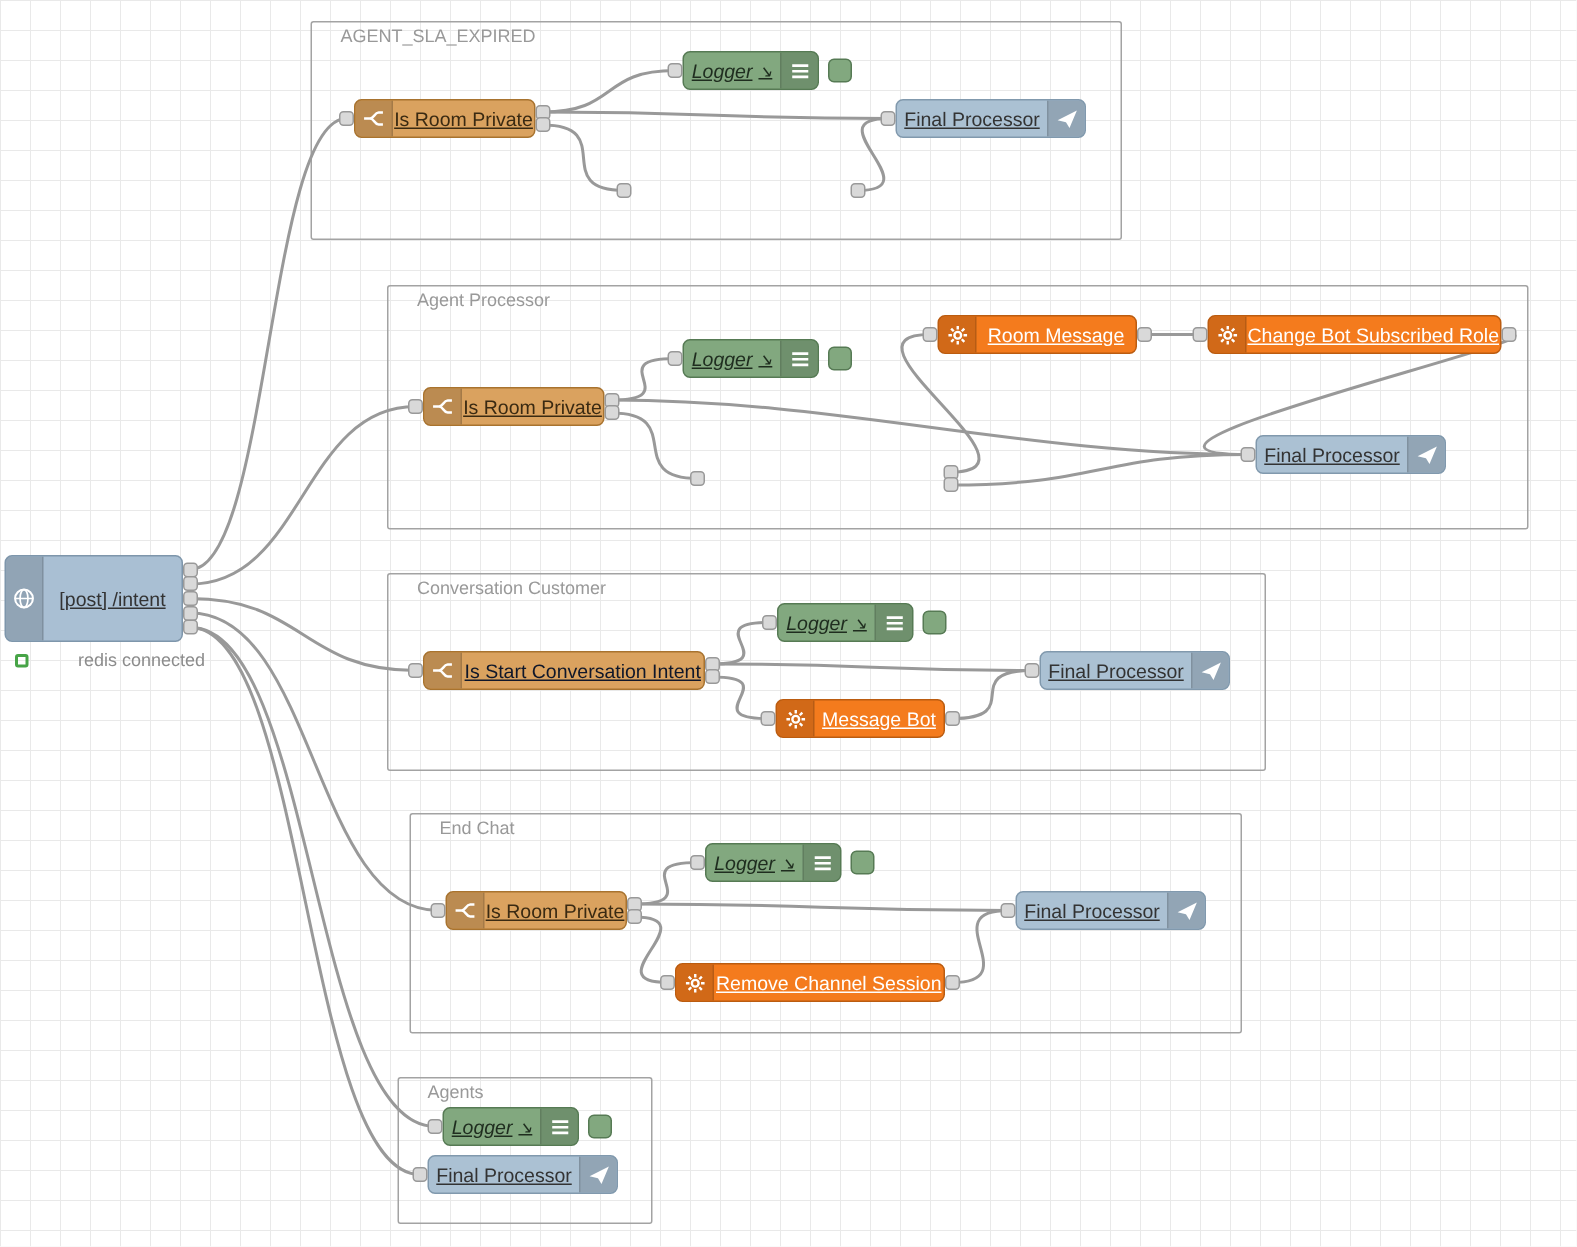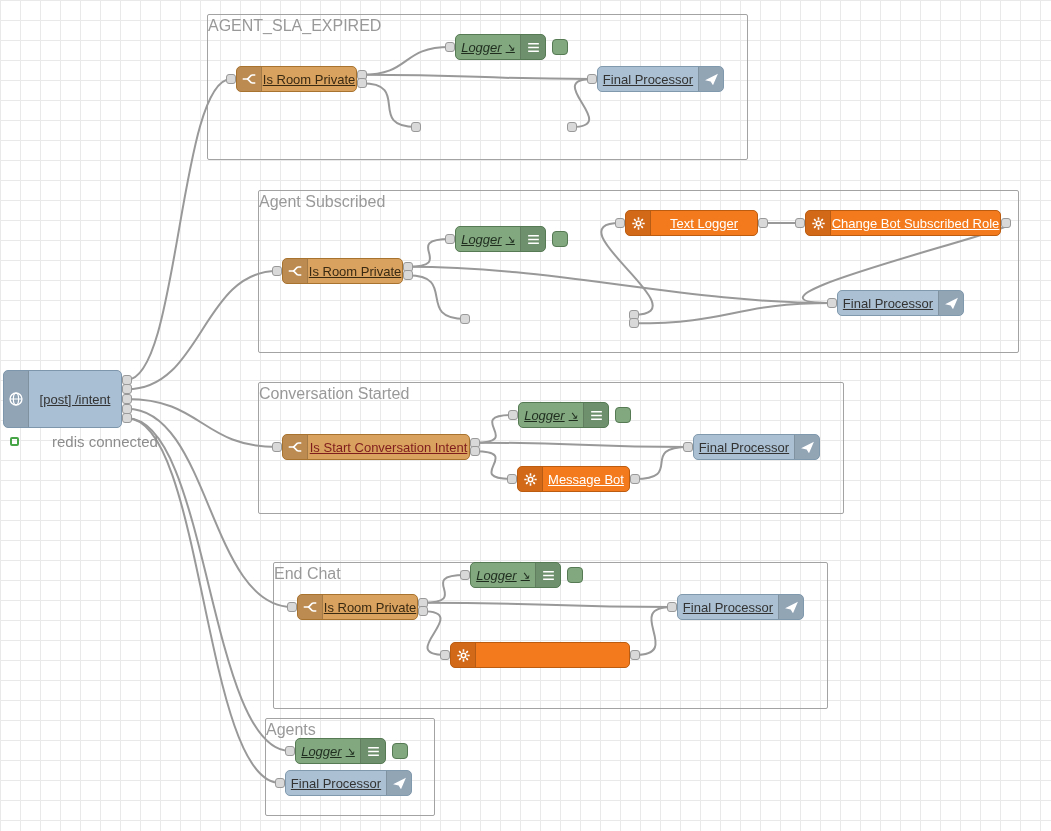--- a/index.html
+++ b/index.html
@@ -15,22 +15,22 @@
   }
   .group{
     position:absolute;
     border:1px solid #a3a3a3;
     border-radius:2px;
     z-index:1;
     background:transparent;
   }
   .group-label{
     position:absolute;
-    top:2px;left:0;
-    font-size:16px;
+    top:2px;left:19px;
+    font-size:12px;
     color:#999;
     white-space:nowrap;
   }
   #wire-layer{
     position:absolute;left:0;top:0;
     z-index:2;
   }
   #wire-layer path{cursor:pointer;}
   .node{
     position:absolute;
@@ -90,36 +90,36 @@
     display:flex;
     align-items:center;
     gap:5px;
   }
   .status-dot{
     width:9px;height:9px;
     border:2px solid;
     border-radius:2px;
     box-sizing:border-box;
   }
-  .status-text{font-size:15px;white-space:nowrap;padding-left:28px;}
+  .status-text{font-size:12px;white-space:nowrap;padding-left:28px;}
 </style>
 </head>
 <body>
 
 <div id="flow-canvas" style="width: 1051px; height: 831px;">
     <div class="group" style="left: 207px; top: 14px; width: 539px; height: 144px;">
       <span class="group-label">AGENT_SLA_EXPIRED</span>
     </div>
     <div class="group" style="left: 258px; top: 190px; width: 759px; height: 161px;">
-      <span class="group-label">Agent Subscribed</span>
+      <span class="group-label">Agent Processor</span>
     </div>
     <div class="group" style="left: 258px; top: 382px; width: 584px; height: 130px;">
-      <span class="group-label">Conversation Started</span>
-    </div>
-    <div class="group" style="left: 273px; top: 542px; width: 553px; height: 145px; margin-top: 20px;">
+      <span class="group-label">Conversation Customer</span>
+    </div>
+    <div class="group" style="left: 273px; top: 542px; width: 553px; height: 145px;">
       <span class="group-label">End Chat</span>
     </div>
     <div class="group" style="left: 265px; top: 718px; width: 168px; height: 96px;">
       <span class="group-label">Agents</span>
     </div>
     <svg id="wire-layer" width="1051" height="831">
       <path d="M127 379.6666666666667 C179 379.6666666666667 179 79 231 79" fill="none" stroke="#999999" stroke-width="2"></path>
       <path d="M362 74.66666666666667 C412 74.66666666666667 400 47 450 47" fill="none" stroke="#999999" stroke-width="2"></path>
       <path d="M362 74.66666666666667 C477 74.66666666666667 477 79 592 79" fill="none" stroke="#999999" stroke-width="2"></path>
       <path d="M362 83.33333333333333 C412 83.33333333333333 366 127 416 127" fill="none" stroke="#999999" stroke-width="2"></path>
@@ -242,21 +242,21 @@
     <div class="node" style="left: 625px; top: 210px; width: 133px; height: 26px; background: rgb(244, 123, 29); border-color: rgb(187, 92, 16); color: rgb(255, 255, 255);">
       <span class="icon-region icon-left">
         <svg width="15" height="15" viewBox="0 0 14 14">
           <g stroke="#fff" stroke-width="1.5" fill="none">
             <circle cx="7" cy="7" r="2.1"></circle>
             <path d="M7 1.2v2.2M7 10.6v2.2M1.2 7h2.2M10.6 7h2.2M2.9 2.9l1.6 1.6M9.5 9.5l1.6 1.6M11.1 2.9L9.5 4.5M4.5 9.5l-1.6 1.6"></path>
           </g>
         </svg>
       </span>
       <span class="label-wrap">
-        <span class="label">Text Logger</span>
+        <span class="label">Room Message</span>
       </span>
     </div>
     <div class="port" style="left: 615px; top: 218px; background: rgb(217, 217, 217); border-color: rgb(153, 153, 153);"></div>
     <div class="port" style="left: 758px; top: 218px; background: rgb(217, 217, 217); border-color: rgb(153, 153, 153);"></div>
     <div class="node" style="left: 805px; top: 210px; width: 196px; height: 26px; background: rgb(244, 123, 29); border-color: rgb(187, 92, 16); color: rgb(255, 255, 255);">
       <span class="icon-region icon-left">
         <svg width="15" height="15" viewBox="0 0 14 14">
           <g stroke="#fff" stroke-width="1.5" fill="none">
             <circle cx="7" cy="7" r="2.1"></circle>
             <path d="M7 1.2v2.2M7 10.6v2.2M1.2 7h2.2M10.6 7h2.2M2.9 2.9l1.6 1.6M9.5 9.5l1.6 1.6M11.1 2.9L9.5 4.5M4.5 9.5l-1.6 1.6"></path>
@@ -276,21 +276,21 @@
       <span class="label-wrap">
         <span class="label">Final Processor</span>
       </span>
       <span class="icon-region icon-right">
         <svg width="15" height="15" viewBox="0 0 14 14">
           <path d="M1 7.6 L13 1.6 L8.4 12.4 L6.2 8.8 Z" fill="#fff"></path>
         </svg>
       </span>
     </div>
     <div class="port" style="left: 827px; top: 298px; background: rgb(217, 217, 217); border-color: rgb(153, 153, 153);"></div>
-    <div class="node" style="left: 282px; top: 434px; width: 188px; height: 26px; background: rgb(218, 162, 95); border-color: rgb(168, 115, 47); color: #7f1d1d;">
+    <div class="node" style="left: 282px; top: 434px; width: 188px; height: 26px; background: rgb(218, 162, 95); border-color: rgb(168, 115, 47); color: #0f172a;">
       <span class="icon-region icon-left">
         <svg width="16" height="16" viewBox="0 0 14 14">
           <path d="M1.5 7 H5 C7.5 7 7.5 3.5 10 3.5 H12.5 M1.5 7 H5 C7.5 7 7.5 10.5 10 10.5 H12.5" fill="none" stroke="#fff" stroke-width="1.5"></path>
         </svg>
       </span>
       <span class="label-wrap">
         <span class="label">Is Start Conversation Intent</span>
       </span>
     </div>
     <div class="port" style="left: 272px; top: 442px; background: rgb(217, 217, 217); border-color: rgb(153, 153, 153);"></div>
@@ -371,20 +371,23 @@
     <div class="port" style="left: 460px; top: 570px; background: rgb(217, 217, 217); border-color: rgb(153, 153, 153);"></div>
     <div class="node" style="left: 450px; top: 642px; width: 180px; height: 26px; background: rgb(244, 123, 29); border-color: rgb(187, 92, 16); color: rgb(255, 255, 255);">
       <span class="icon-region icon-left">
         <svg width="15" height="15" viewBox="0 0 14 14">
           <g stroke="#fff" stroke-width="1.5" fill="none">
             <circle cx="7" cy="7" r="2.1"></circle>
             <path d="M7 1.2v2.2M7 10.6v2.2M1.2 7h2.2M10.6 7h2.2M2.9 2.9l1.6 1.6M9.5 9.5l1.6 1.6M11.1 2.9L9.5 4.5M4.5 9.5l-1.6 1.6"></path>
           </g>
         </svg>
       </span>
+      <span class="label-wrap">
+        <span class="label">Remove Channel Session</span>
+      </span>
     </div>
     <div class="port" style="left: 440px; top: 650px; background: rgb(217, 217, 217); border-color: rgb(153, 153, 153);"></div>
     <div class="port" style="left: 630px; top: 650px; background: rgb(217, 217, 217); border-color: rgb(153, 153, 153);"></div>
     <div class="node" style="left: 677px; top: 594px; width: 127px; height: 26px; background: rgb(171, 193, 211); border-color: rgb(129, 153, 173); color: rgb(51, 51, 51);">
       <span class="label-wrap">
         <span class="label">Final Processor</span>
       </span>
       <span class="icon-region icon-right">
         <svg width="15" height="15" viewBox="0 0 14 14">
           <path d="M1 7.6 L13 1.6 L8.4 12.4 L6.2 8.8 Z" fill="#fff"></path>

